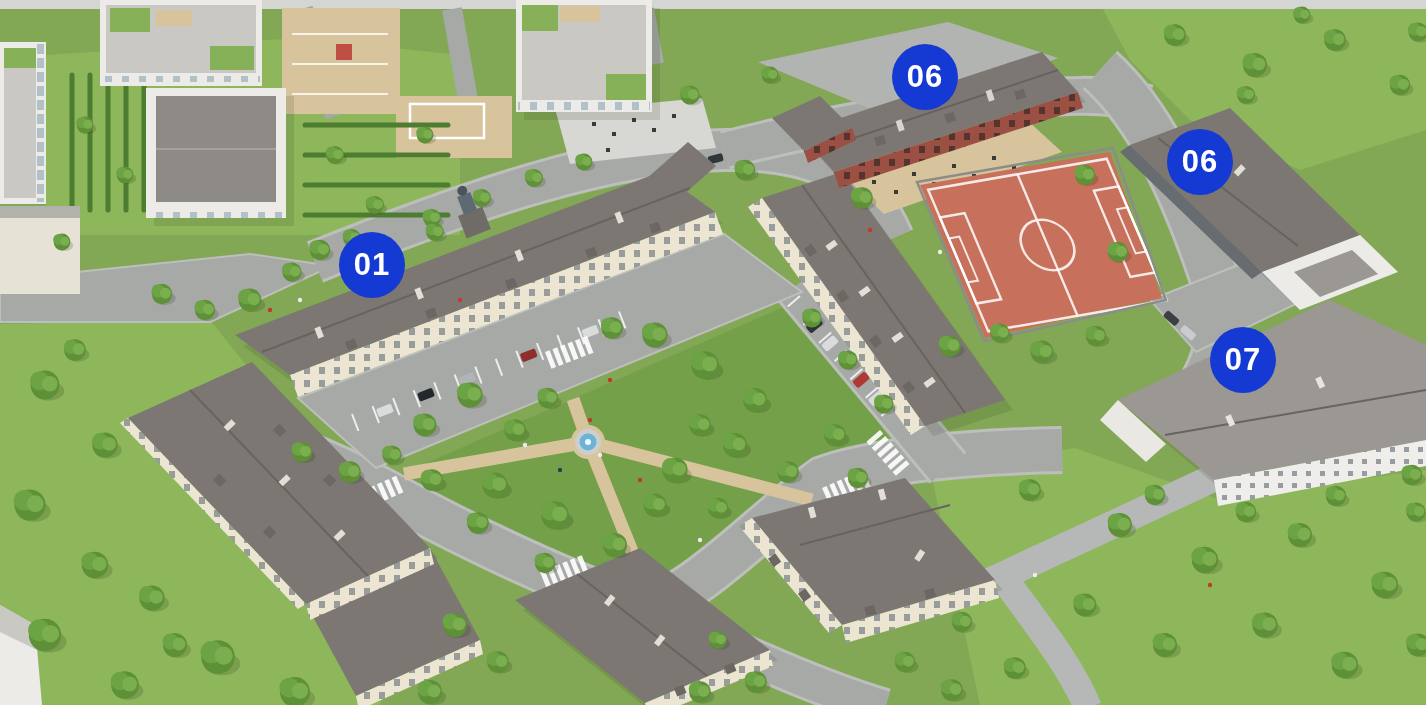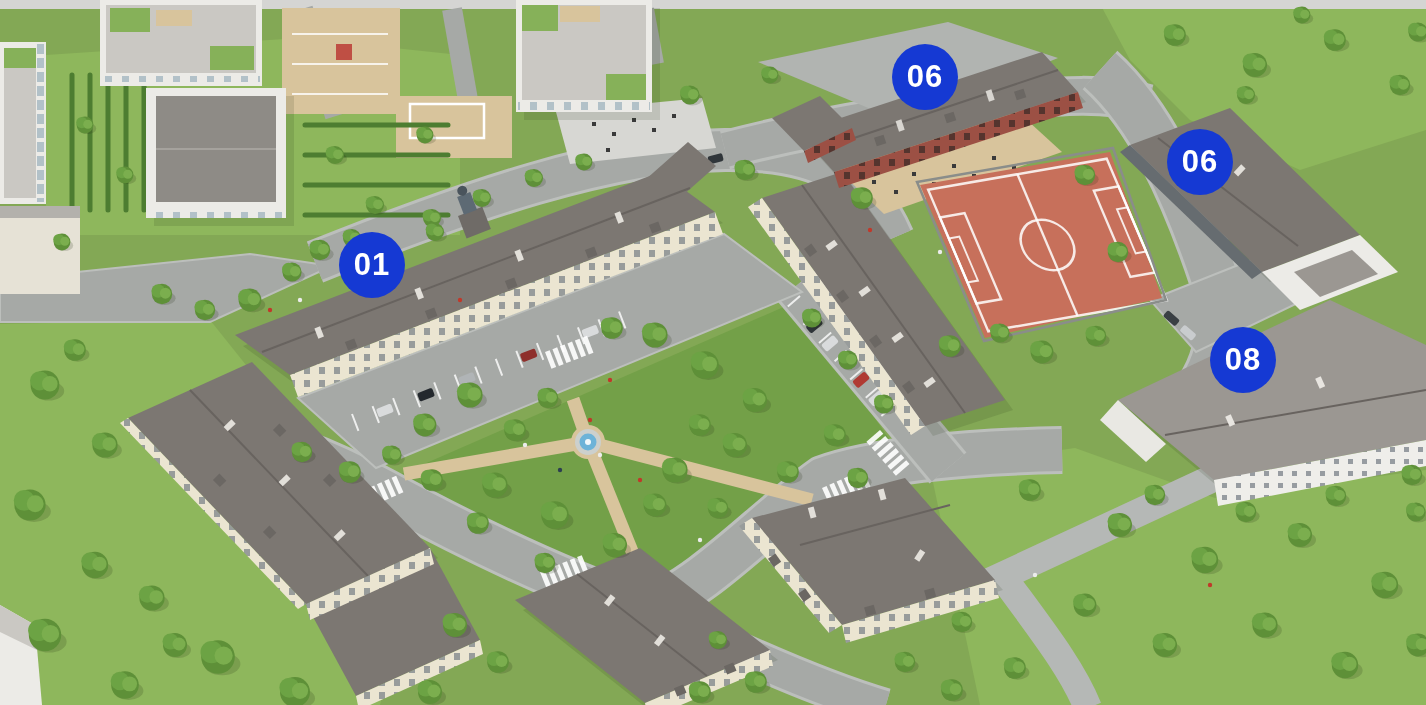--- a/index.html
+++ b/index.html
@@ -498,15 +498,15 @@
         <circle cx="1210" cy="585" r="2.2" fill="#c0392b"></circle>
     <circle cx="1035" cy="575" r="2.2" fill="#ececec"></circle>
         <circle cx="460" cy="300" r="2.2" fill="#c0392b"></circle>
   </g>
 </svg>
 
 <div class="markers-layer">
       <div class="marker" style="left: 26.09%; top: 37.59%; height: 66px; width: 66px;">01</div>
       <div class="marker" style="left: 64.87%; top: 10.92%; height: 66px; width: 66px;">06</div>
       <div class="marker" style="left: 84.15%; top: 22.98%; height: 66px; width: 66px;">06</div>
-      <div class="marker" style="left: 87.17%; top: 51.06%; height: 66px; width: 66px;">08</div>
+      <div class="marker" style="left: 87.17%; top: 51.06%; height: 66px; width: 66px;">07</div>
     </div>
 </div>
 
 </body></html>

